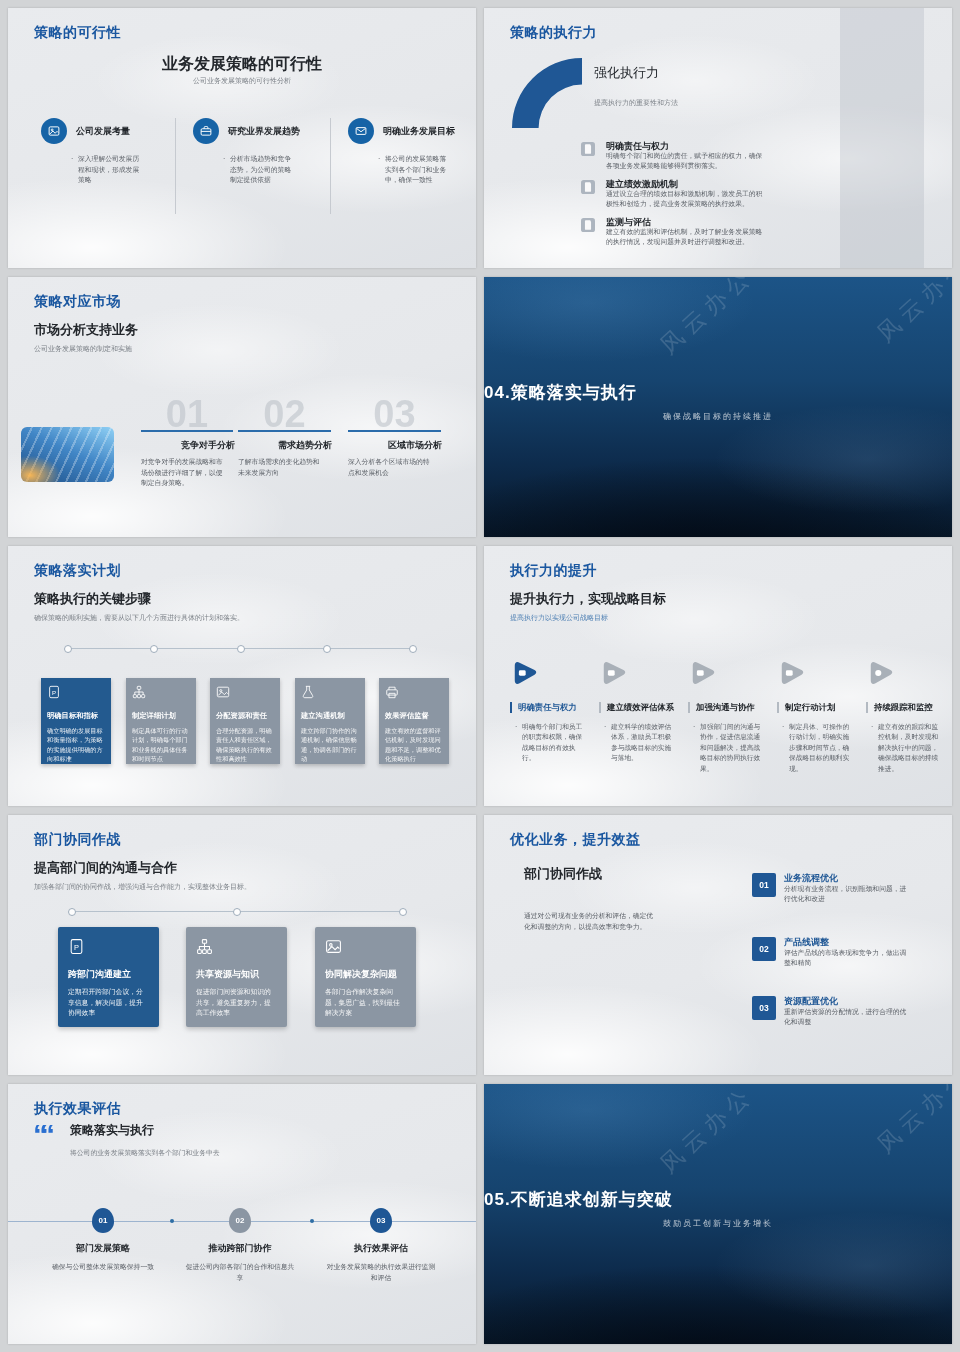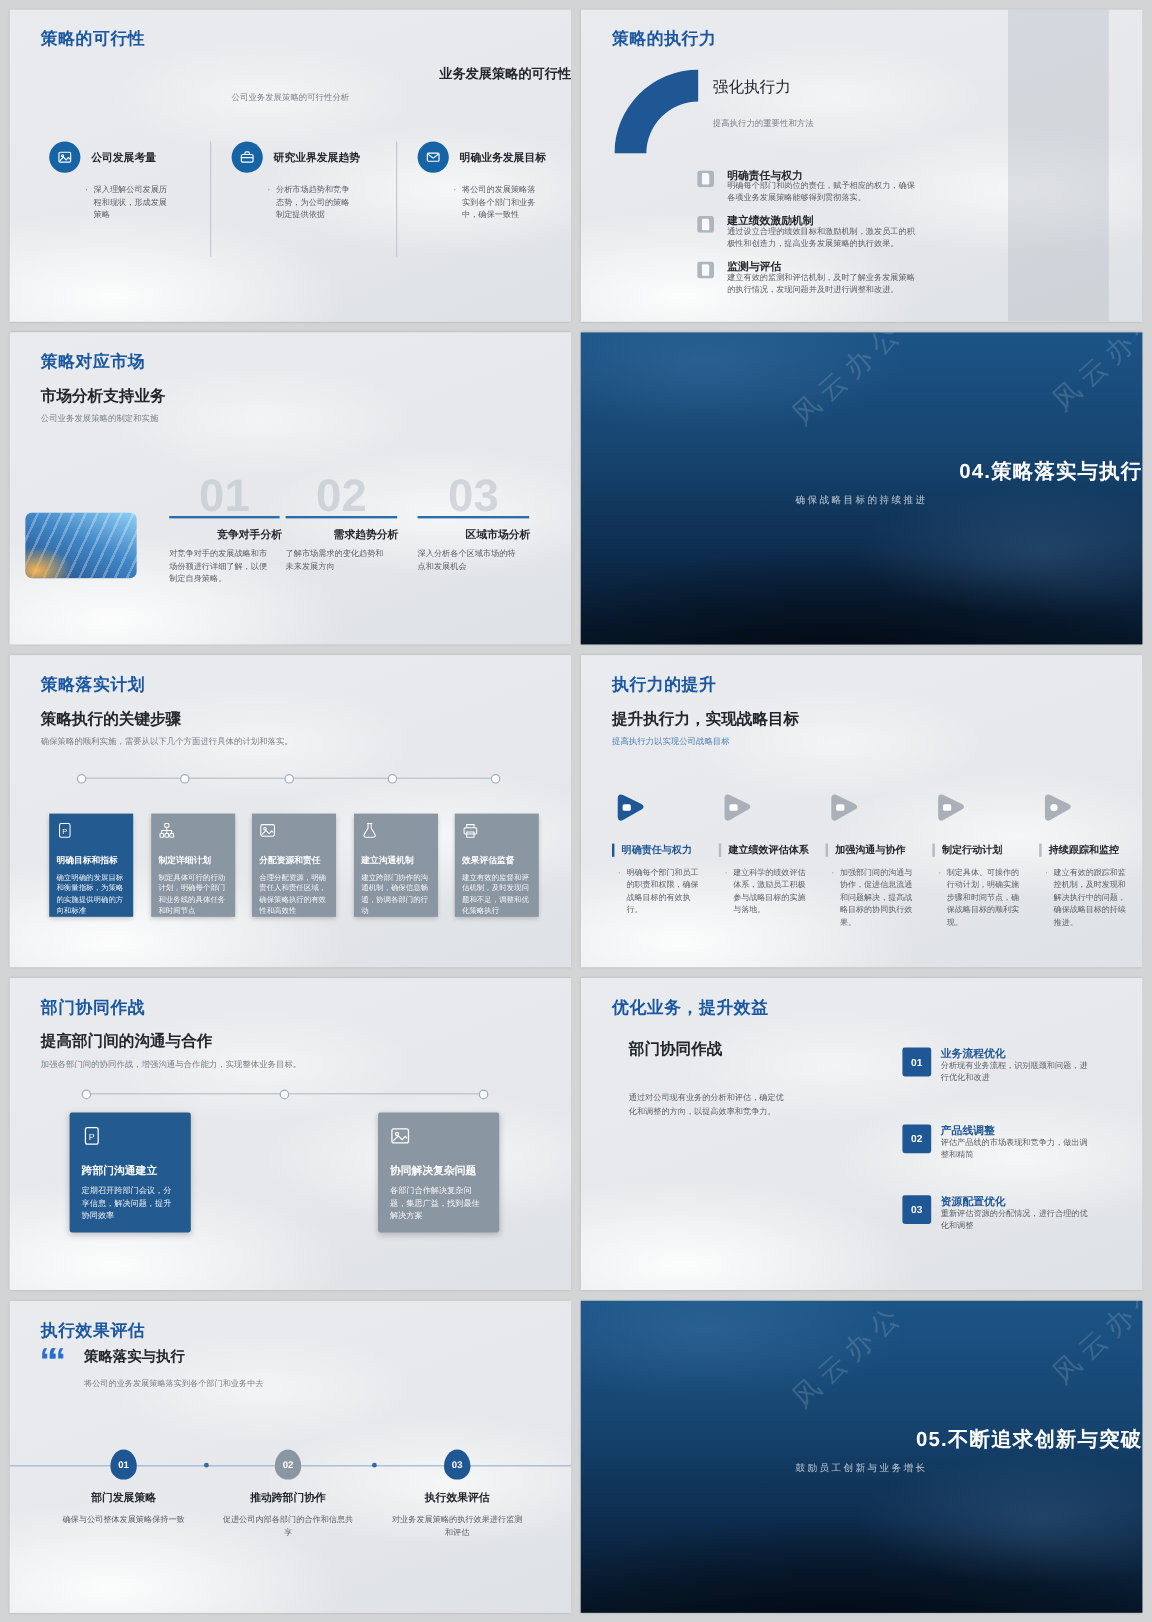--- a/index.html
+++ b/index.html
@@ -10,21 +10,21 @@
     radial-gradient(55% 35% at 78% 58%, rgba(255,255,255,.65), rgba(255,255,255,0) 60%),
     radial-gradient(45% 30% at 45% 28%, rgba(255,255,255,.5), rgba(255,255,255,0) 60%),
     linear-gradient(160deg,#e9ebee 0%,#e6e8eb 55%,#dee1e5 100%);}
   .dark{background:
     radial-gradient(60% 38% at 22% 10%, rgba(120,180,230,.16), rgba(0,0,0,0) 60%),
     radial-gradient(55% 35% at 82% 70%, rgba(150,200,245,.14), rgba(0,0,0,0) 60%),
     radial-gradient(90% 55% at 45% 108%, rgba(2,8,18,.88), rgba(2,8,18,0) 70%),
     linear-gradient(180deg,#1c5487 0%,#16446f 40%,#0d2b4c 72%,#071728 100%);}
   .abs{position:absolute;}
   .s-title{position:absolute;left:26px;top:16px;font-size:14px;font-weight:bold;color:#1a57a0;letter-spacing:.5px;}
-  .c-head{position:absolute;left:0;right:0;top:46px;text-align:right;font-size:11px;font-weight:bold;color:#23272c;}
+  .c-head{position:absolute;left:0;right:0;top:46px;text-align:center;font-size:16px;font-weight:bold;color:#23272c;}
   .c-sub{position:absolute;left:0;right:0;top:68px;text-align:center;font-size:7px;color:#7b8087;}
   .l-head{position:absolute;left:26px;top:44px;font-size:13px;font-weight:bold;color:#23272c;}
   .l-sub{position:absolute;left:26px;top:67px;font-size:7px;color:#7b8087;}
   .vline{position:absolute;top:110px;height:96px;width:1px;background:#c6cad0;}
   .circle-icon{width:26px;height:26px;border-radius:50%;background:#1663a6;display:flex;align-items:center;justify-content:center;flex:none;}
   .f-col{position:absolute;top:110px;width:130px;}
   .f-row{display:flex;gap:9px;align-items:center;}
   .f-title{font-size:9px;font-weight:bold;color:#23272c;}
   .f-body{position:relative;margin:10px 0 0 37px;width:66px;font-size:6.8px;line-height:1.55;color:#5a5f66;}
   .bullet::before{content:"·";position:absolute;left:-7px;top:0;color:#5a5f66;}
@@ -34,21 +34,21 @@
   .i2-body{position:absolute;font-size:6.8px;color:#5a5f66;line-height:1.5;width:160px;}
   .gray-band{position:absolute;left:356px;width:84px;top:0;bottom:0;background:rgba(168,176,186,.30);}
   .bignum{position:absolute;top:116px;font-size:38px;font-weight:bold;color:#b9bfc6;opacity:.55;text-align:center;}
   .blueline{position:absolute;top:153px;height:2px;background:#2b6cab;}
   .m-title{position:absolute;top:162px;font-size:9px;font-weight:bold;color:#23272c;margin-left:40px;}
   .m-body{position:absolute;top:180px;font-size:6.8px;color:#5a5f66;line-height:1.55;}
   .photo{position:absolute;left:13px;top:150px;width:93px;height:55px;border-radius:6px;background:
     radial-gradient(60% 65% at 10% 88%, rgba(255,186,84,.95), rgba(255,186,84,0) 55%),
     repeating-linear-gradient(115deg, rgba(255,255,255,.28) 0 2px, rgba(0,0,0,0) 2px 9px),
     linear-gradient(205deg,#8fd0f5 0%,#4186c6 45%,#1d4e86 100%);}
-  .dk-head{position:absolute;left:0;right:0;top:104px;text-align:right;font-size:17px;font-weight:bold;color:#fff;letter-spacing:1px;}
+  .dk-head{position:absolute;left:0;right:0;top:104px;text-align:left;font-size:17px;font-weight:bold;color:#fff;letter-spacing:1px;}
   .dk-sub{position:absolute;left:0;right:0;top:134px;text-align:center;font-size:8px;color:rgba(255,255,255,.72);letter-spacing:2px;}
   .wm{position:absolute;font-size:23px;color:rgba(255,255,255,.15);letter-spacing:6px;transform:rotate(-42deg);white-space:nowrap;}
   .tline{position:absolute;height:1px;background:#b6c1cc;}
   .tdot{position:absolute;width:6px;height:6px;border:1.5px solid #9fadbb;border-radius:50%;background:#fdfdfd;}
   .pbox{position:absolute;top:132px;width:70px;height:86px;padding:7px 6px;box-sizing:border-box;color:#fff;box-shadow:0 2px 4px rgba(0,0,0,.22);overflow:hidden;}
   .pbox::before{content:"";position:absolute;top:-7px;left:62%;border-left:6px solid transparent;border-right:6px solid transparent;border-bottom:7px solid #8b96a3;}
   .pbox.blue::before{border-bottom-color:#235a8f;left:20%;}
   .pbox.blue{background:#235a8f;}
   .pbox.gray{background:#8b96a3;}
   .p-title{font-size:7.3px;font-weight:bold;margin-top:8px;}
@@ -308,20 +308,31 @@
     <span class="tdot" style="left:391px;top:93px"></span>
 
     <div class="bbox blue" style="left:50px">
       <span class="oicon"><svg width="17" height="17" viewBox="0 0 16 16" fill="none" stroke="#fff" stroke-width="1">
             <rect x="3" y="1.5" width="10" height="13" rx="1.5"></rect>
             <text x="8" y="11" font-size="7" fill="#fff" stroke="none" text-anchor="middle">P</text>
           </svg></span>
       <div class="b-title">跨部门沟通建立</div>
       <div class="b-body">定期召开跨部门会议，分享信息，解决问题，提升协同效率</div>
     </div>
+    <div class="bbox gray" style="left:178px">
+      <span class="oicon"><svg width="17" height="17" viewBox="0 0 16 16" fill="none" stroke="#fff" stroke-width="1">
+            <rect x="6" y="1.5" width="4" height="3.5" rx=".8"></rect>
+            <rect x="1.5" y="11" width="3.5" height="3.5" rx=".8"></rect>
+            <rect x="6.2" y="11" width="3.5" height="3.5" rx=".8"></rect>
+            <rect x="11" y="11" width="3.5" height="3.5" rx=".8"></rect>
+            <path d="M8 5v3M3.2 11V8h9.5v3M8 8v3"></path>
+          </svg></span>
+      <div class="b-title">共享资源与知识</div>
+      <div class="b-body">促进部门间资源和知识的共享，避免重复努力，提高工作效率</div>
+    </div>
     <div class="bbox gray" style="left:307px">
       <span class="oicon"><svg width="17" height="17" viewBox="0 0 16 16" fill="none" stroke="#fff" stroke-width="1">
             <rect x="1.5" y="2.5" width="13" height="11" rx="1.5"></rect>
             <circle cx="5.5" cy="6.5" r="1.2"></circle>
             <path d="M2.5 12l4-4 3 3 2.5-2.5 1.5 1.5"></path>
           </svg></span>
       <div class="b-title">协同解决复杂问题</div>
       <div class="b-body">各部门合作解决复杂问题，集思广益，找到最佳解决方案</div>
     </div>
   </section>

